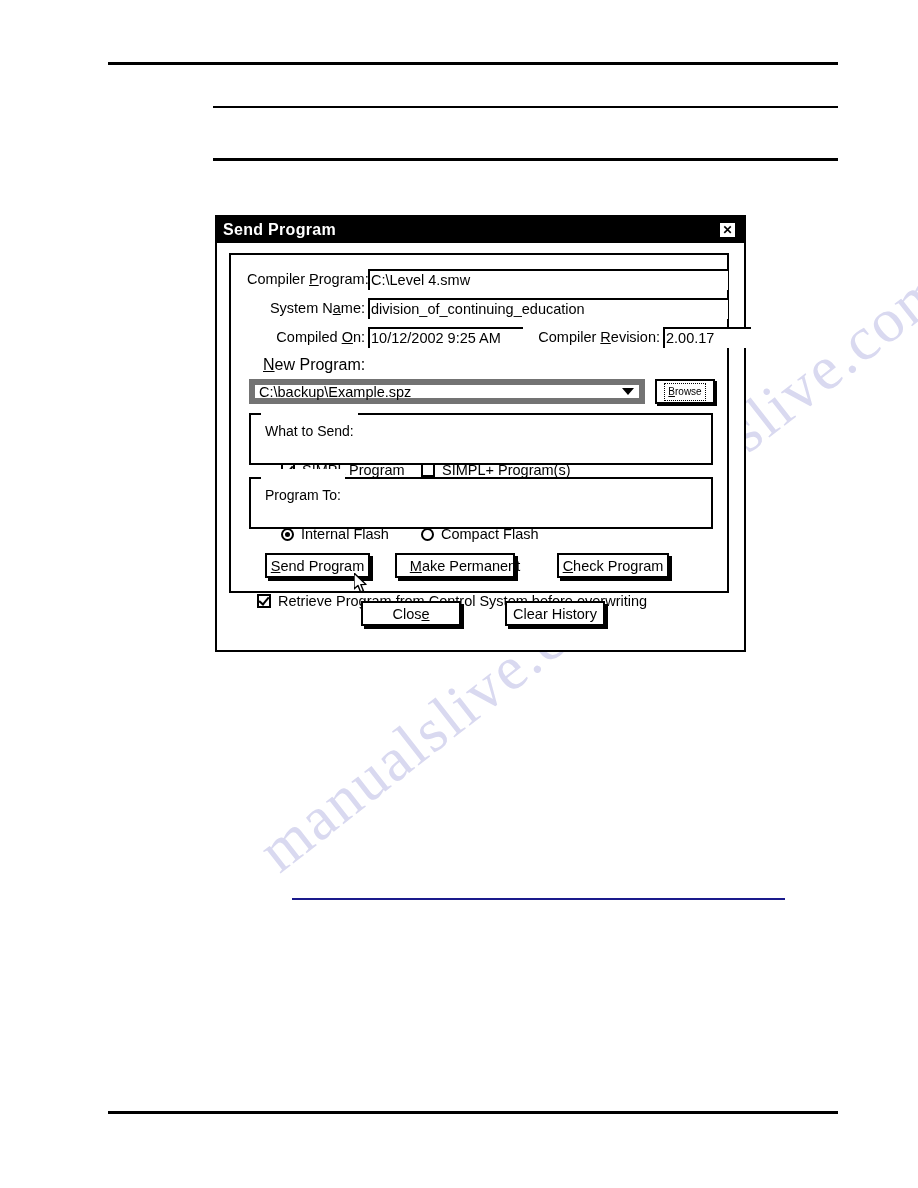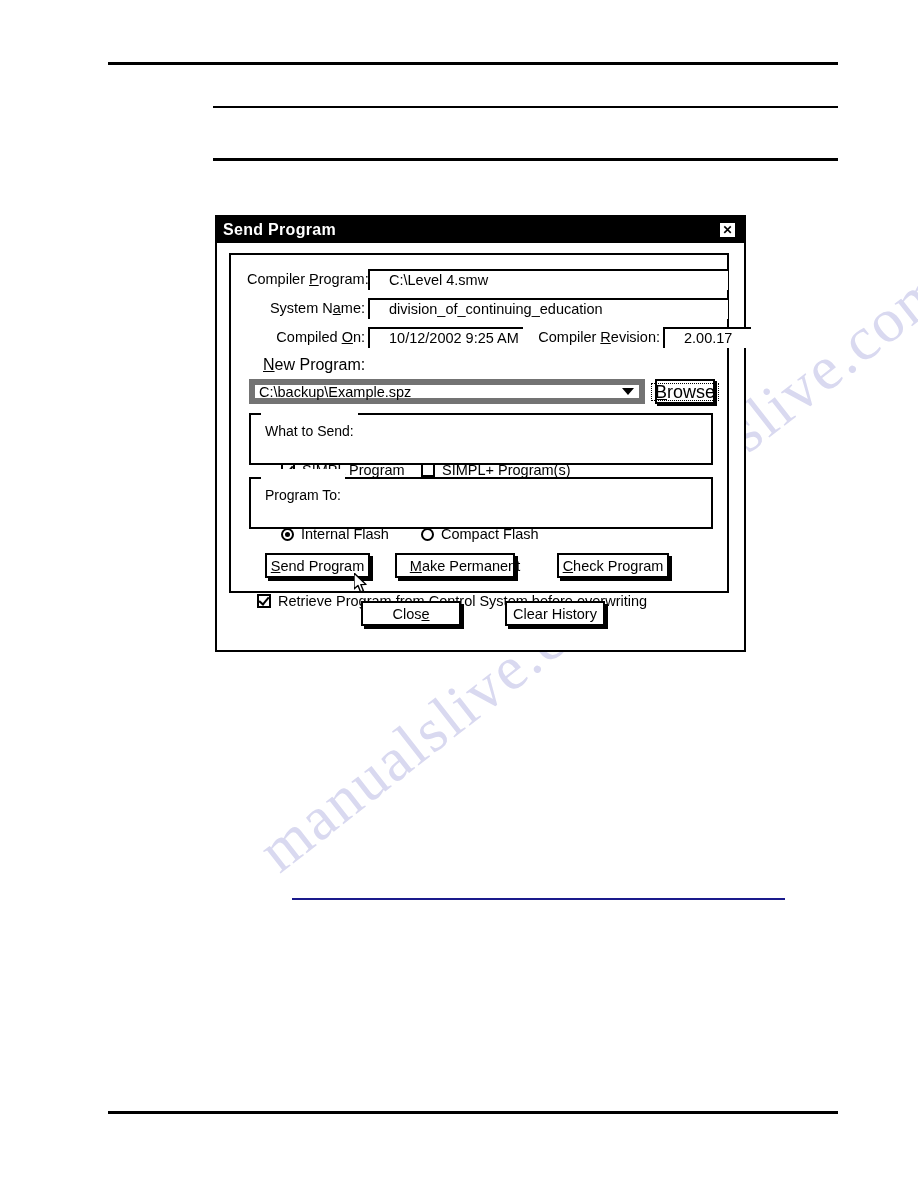--- a/index.html
+++ b/index.html
@@ -131,21 +131,21 @@
     font-family: "Liberation Sans", sans-serif;
   }
   .field-label u { text-decoration: underline; }
   .ro-field {
     border-top: 2px solid #000000;
     border-left: 2px solid #000000;
     box-sizing: border-box;
     height: 21px;
     font-size: 14.5px;
     line-height: 19px;
-    padding-left: 19px;
+    padding-left: 1px;
     white-space: nowrap;
     overflow: hidden;
     background: #ffffff;
     font-family: "Liberation Sans", sans-serif;
   }
 
   #row-current   { left: 16px;  top: 14px; }
   #row-current .field-label { width: 118px; }
   #row-current .ro-field    { width: 360px; }
 
@@ -217,21 +217,21 @@
     box-sizing: border-box;
     background: #ffffff;
     box-shadow: 2px 2px 0 0 #000000;
     display: flex;
     align-items: center;
     justify-content: center;
   }
   #browse-button .focus-rect {
     border: 1px dotted #000000;
     padding: 0 3px;
-    font-size: 18px;
+    font-size: 10px;
     line-height: 16px;
     white-space: nowrap;
     font-family: "Liberation Sans", sans-serif;
   }
 
   
   .groupbox {
     position: absolute;
     border: 2px solid #000000;
     box-sizing: border-box;

